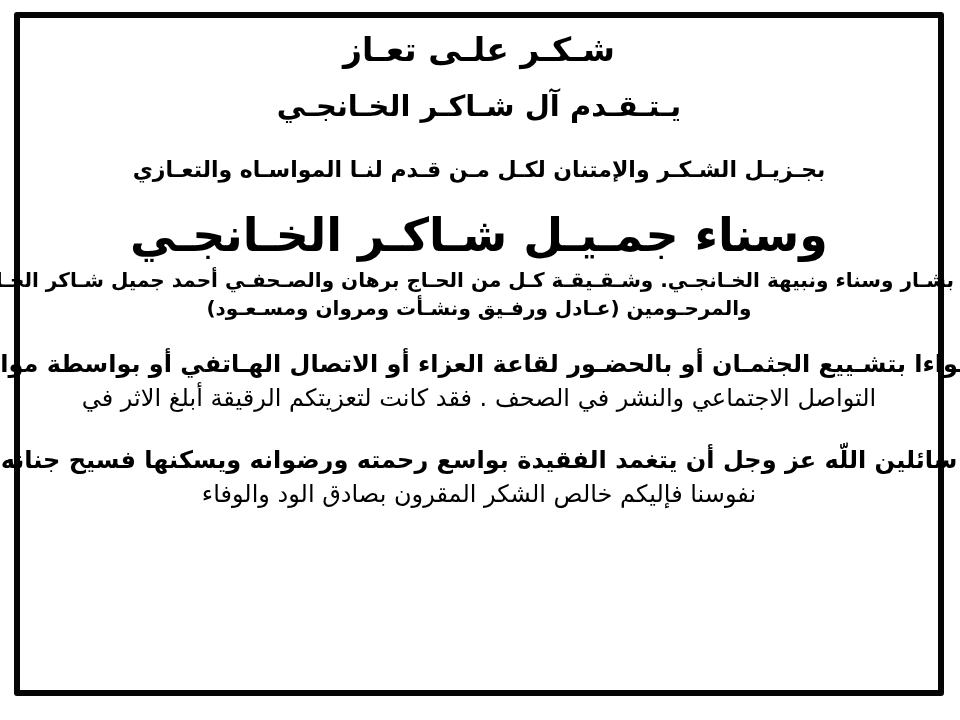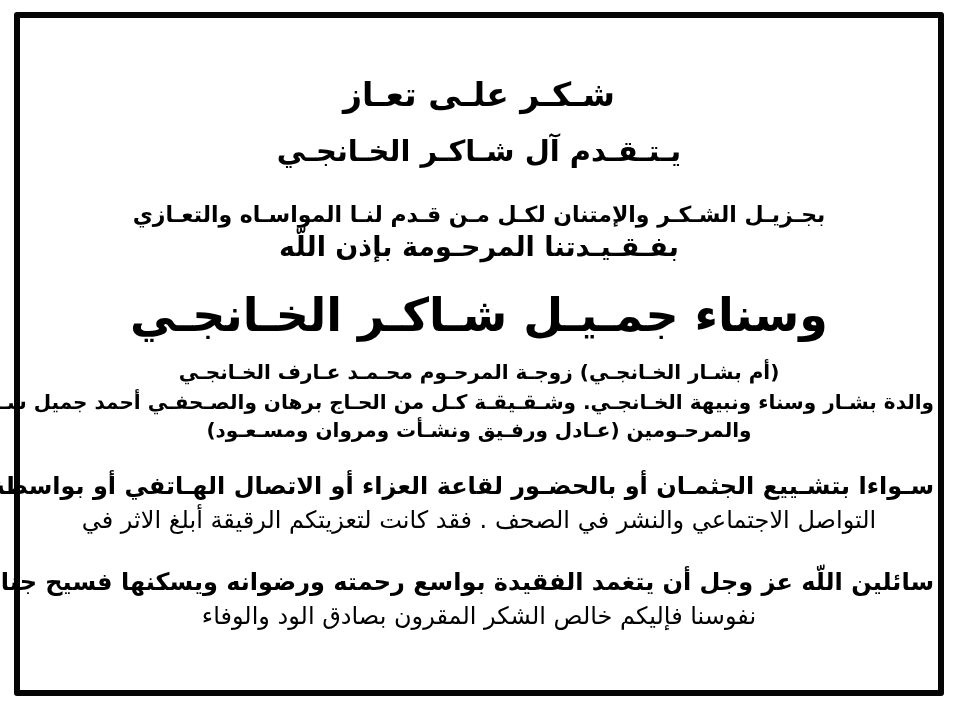--- a/index.html
+++ b/index.html
@@ -26,23 +26,23 @@
     box-sizing: border-box;
   }
   .content {
     position: absolute;
     left: 24px;
     top: 18px;
     right: 26px;
     bottom: 30px;
     display: flex;
     flex-direction: column;
+    align-items: center;
     text-align: center;
     direction: rtl;
-    margin-top: 45px;
   }
   .line { white-space: nowrap; }
   .title-line {
     font-size: 33px;
     font-weight: bold;
     margin-top: 12px;
   }
   .presenter-line {
     font-size: 29px;
     font-weight: bold;
@@ -109,25 +109,23 @@
 
 <div class="frame"></div>
 
 <div class="content">
   <div class="line title-line">شـكـر علـى تعـاز</div>
 
   <div class="line presenter-line">يـتـقـدم آل شـاكـر الخـانجـي</div>
 
   <div class="line intro-line1">بجـزيـل الشـكـر والإمتنان لكـل مـن قـدم لنـا المواسـاه والتعـازي</div>
 
-  <div class="line intro-line2">بفـقـيـدتنا المرحـومة بإذن اللّه</div>
 
   <div class="line deceased-name">وسناء جمـيـل شـاكـر الخـانجـي</div>
 
-  <div class="line detail-line1">(أم بشـار الخـانجـي) زوجـة المرحـوم محـمـد عـارف الخـانجـي</div>
 
   <div class="line detail-line2">والدة بشـار وسناء ونبيهة الخـانجـي. وشـقـيقـة كـل من الحـاج برهان  والصـحفـي أحمد  جميل شـاكر الخـانجـي</div>
 
   <div class="line detail-line3">والمرحـومين (عـادل ورفـيق ونشـأت ومروان  ومسـعـود)</div>
 
   <div class="line body-line1">سـواءا بتشـييع الجثمـان أو بالحضـور لقاعة العزاء أو الاتصال الهـاتفي أو بواسطة مواقع</div>
 
   <div class="line body-line2">التواصل الاجتماعي  والنشر في الصحف . فقد كانت لتعزيتكم الرقيقة أبلغ الاثر في</div>
 
   <div class="line prayer-line1">سائلين اللّه عز وجل أن يتغمد الفقيدة بواسع رحمته ورضوانه ويسكنها فسيح جنانه</div>

